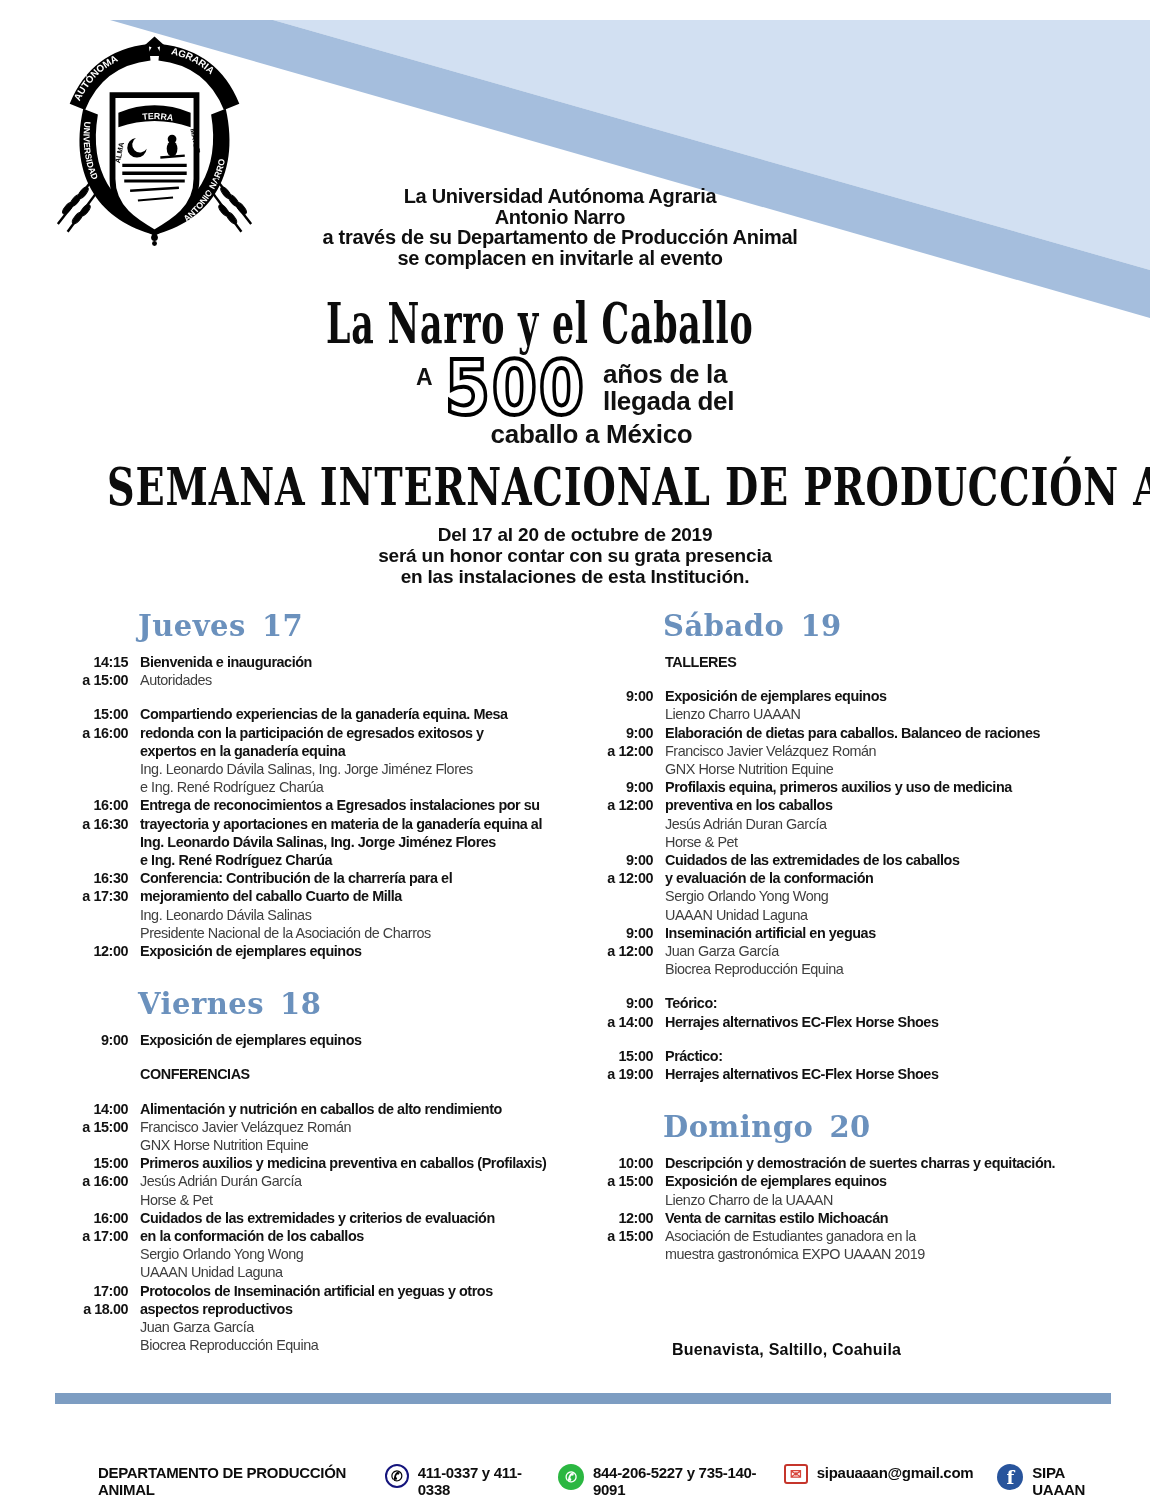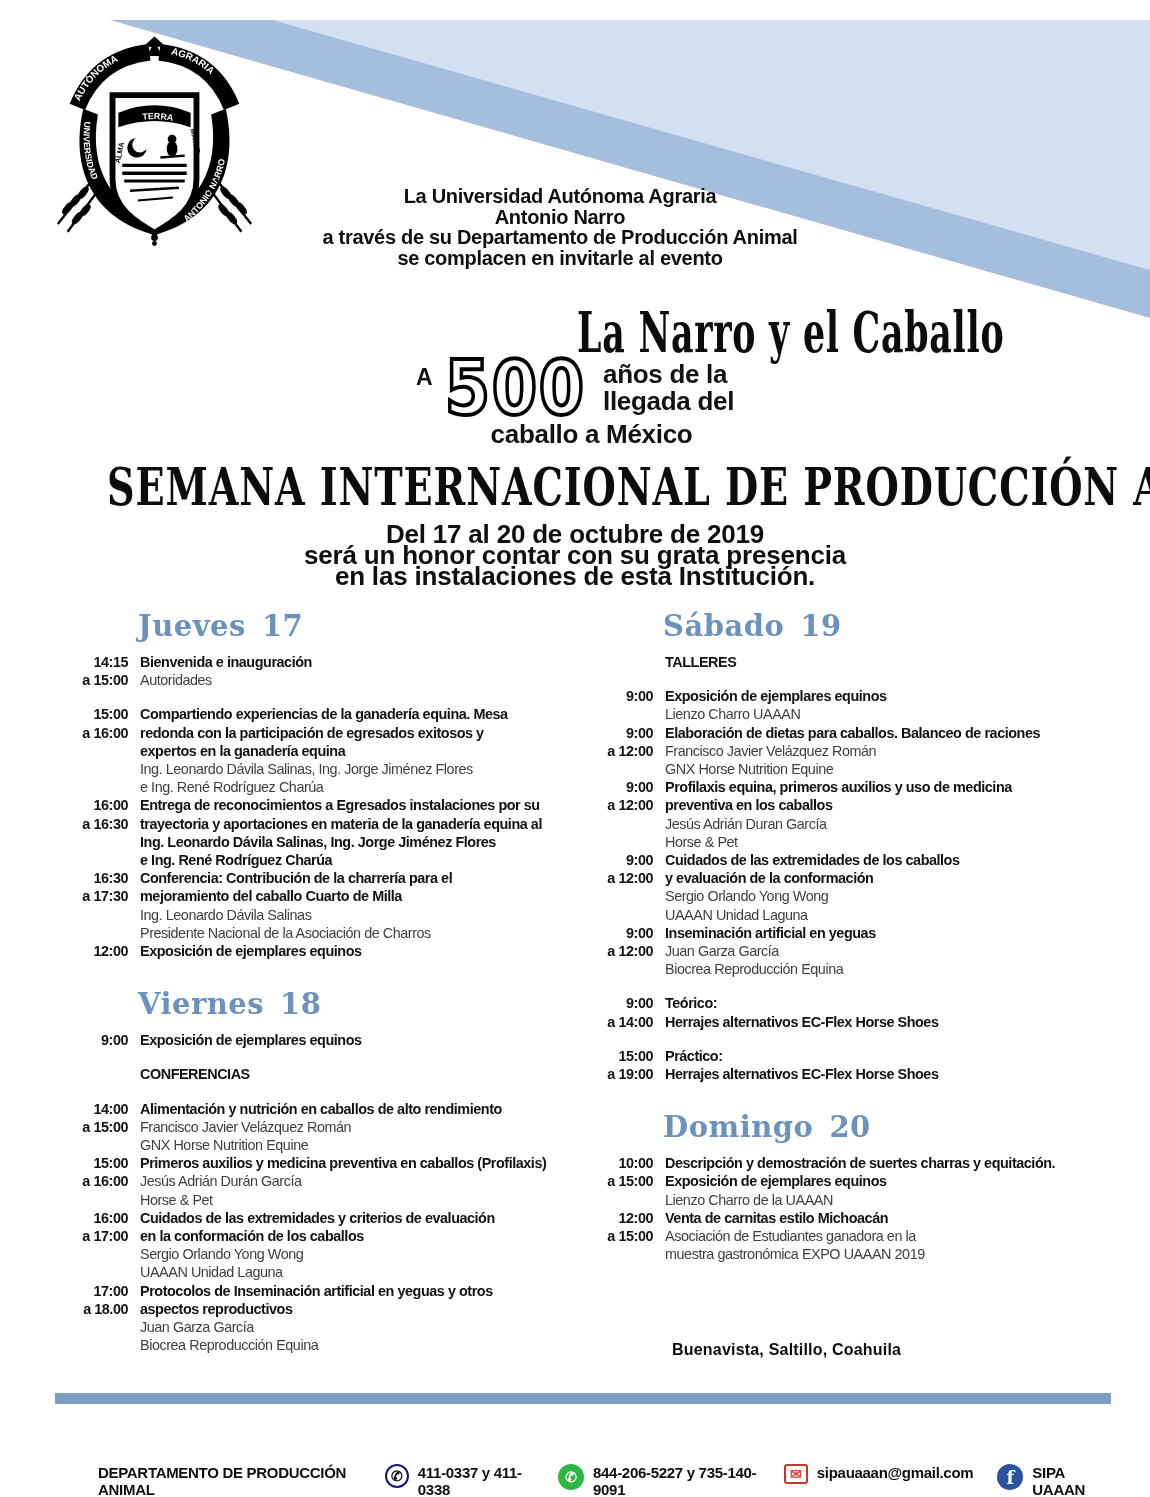--- a/index.html
+++ b/index.html
@@ -9,40 +9,40 @@
   }
   .top-shapes{position:absolute;left:0;top:0;z-index:0;}
   .top-shapes .pale{fill:var(--pale-band);}
   .top-shapes .mid{fill:var(--mid-band);}
 
   .logo{position:absolute;left:52px;top:30px;z-index:2;}
 
   .intro{position:absolute;left:220px;top:186px;width:680px;text-align:center;
     font-weight:bold;font-size:20px;line-height:20.5px;letter-spacing:-0.3px;color:#0f0f0f;z-index:2;}
 
-  .main-title{position:absolute;left:0;top:305px;width:1080px;text-align:right;z-index:2;}
+  .main-title{position:absolute;left:0;top:296px;width:1080px;text-align:center;z-index:2;}
   .main-title .t{display:inline-block;font-family:"DejaVu Serif","Liberation Serif",serif;
     font-weight:bold;font-size:47px;transform:scale(0.74,1.18);letter-spacing:1px;
     color:#0c0c0c;white-space:nowrap;}
 
   .block500{position:absolute;left:0;top:356px;width:1150px;z-index:2;}
   .b500-row{display:flex;justify-content:center;align-items:flex-start;}
   .b500-a{font-size:23px;font-weight:bold;margin-top:8px;}
   .b500-num{font-family:"DejaVu Sans",sans-serif;font-weight:bold;font-size:74px;line-height:60px;
     color:#fff;-webkit-text-stroke:4px #000;letter-spacing:2px;margin:2px 8px 0 2px;transform:scaleX(.88);}
   @supports not (-webkit-text-stroke:1px #000){ .b500-num{color:#000;} }
   .b500-right{font-size:26px;font-weight:bold;line-height:26.5px;margin-top:5px;letter-spacing:-0.3px;}
   .b500-line3{text-align:center;font-size:26px;font-weight:bold;margin-top:1px;padding-left:33px;letter-spacing:-0.3px;}
 
   .event-name{position:absolute;left:0;top:460px;width:1150px;text-align:center;z-index:2;}
   .event-name .t{display:inline-block;font-family:"DejaVu Serif","Liberation Serif",serif;
     font-weight:bold;font-size:45px;transform:scale(0.85,1.18);letter-spacing:1px;
     white-space:nowrap;color:#0c0c0c;}
   .event-sub{position:absolute;left:0;top:524px;width:1150px;text-align:center;
-    font-weight:bold;font-size:26px;line-height:21px;letter-spacing:-0.2px;color:#0f0f0f;z-index:2;}
+    font-weight:bold;font-size:19px;line-height:21px;letter-spacing:-0.2px;color:#0f0f0f;z-index:2;}
 
   .col{position:absolute;top:610px;z-index:2;}
   .col-left{left:70px;width:507px;}
   .col-right{left:595px;width:532px;}
 
   .day-header{padding-left:68px;margin:0 0 10px 0;font-family:"DejaVu Serif","Liberation Serif",serif;
     font-weight:bold;font-size:29px;line-height:33px;color:var(--accent-blue);letter-spacing:0.5px;}
   .day-header.later{margin-top:28px;}
   .day-header .day-number{margin-left:16px;}
 

